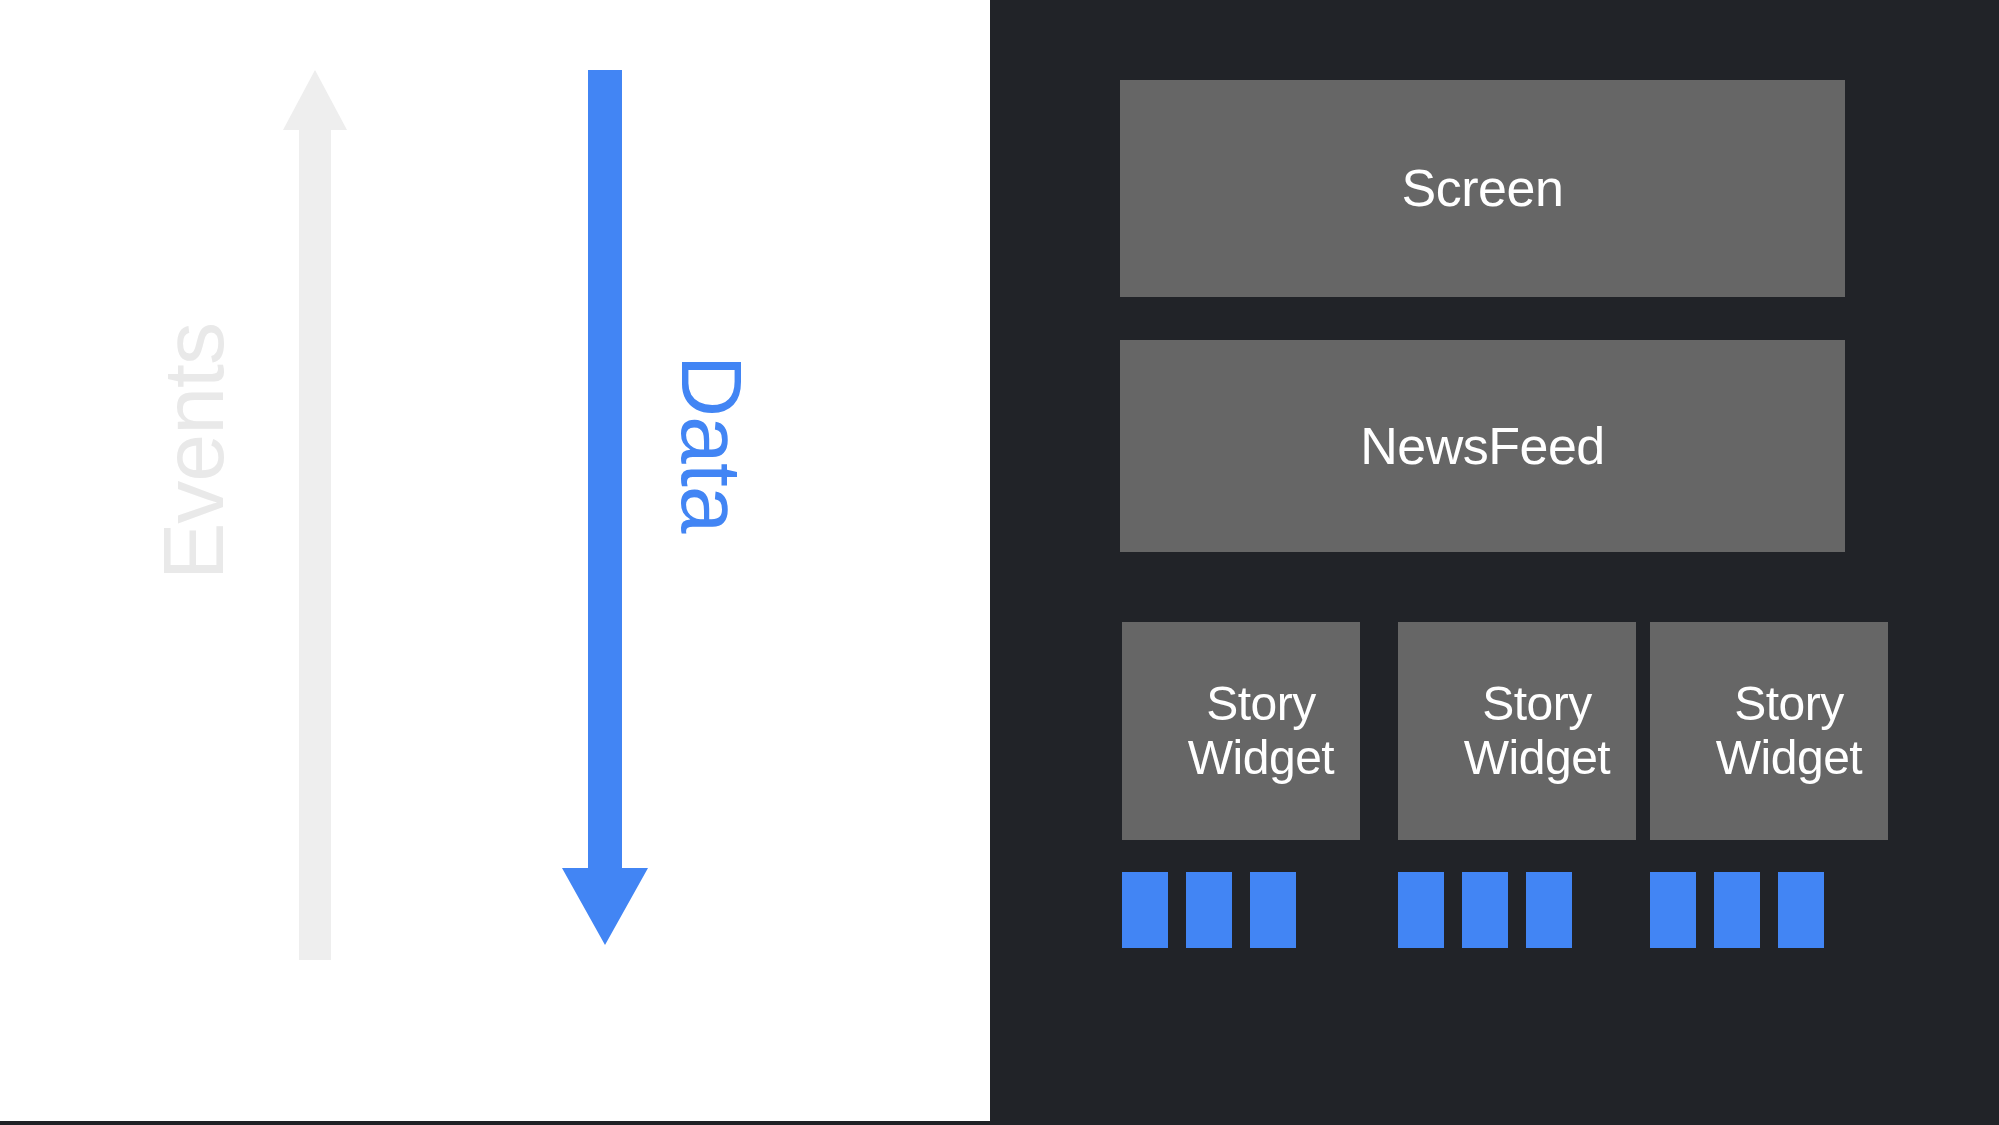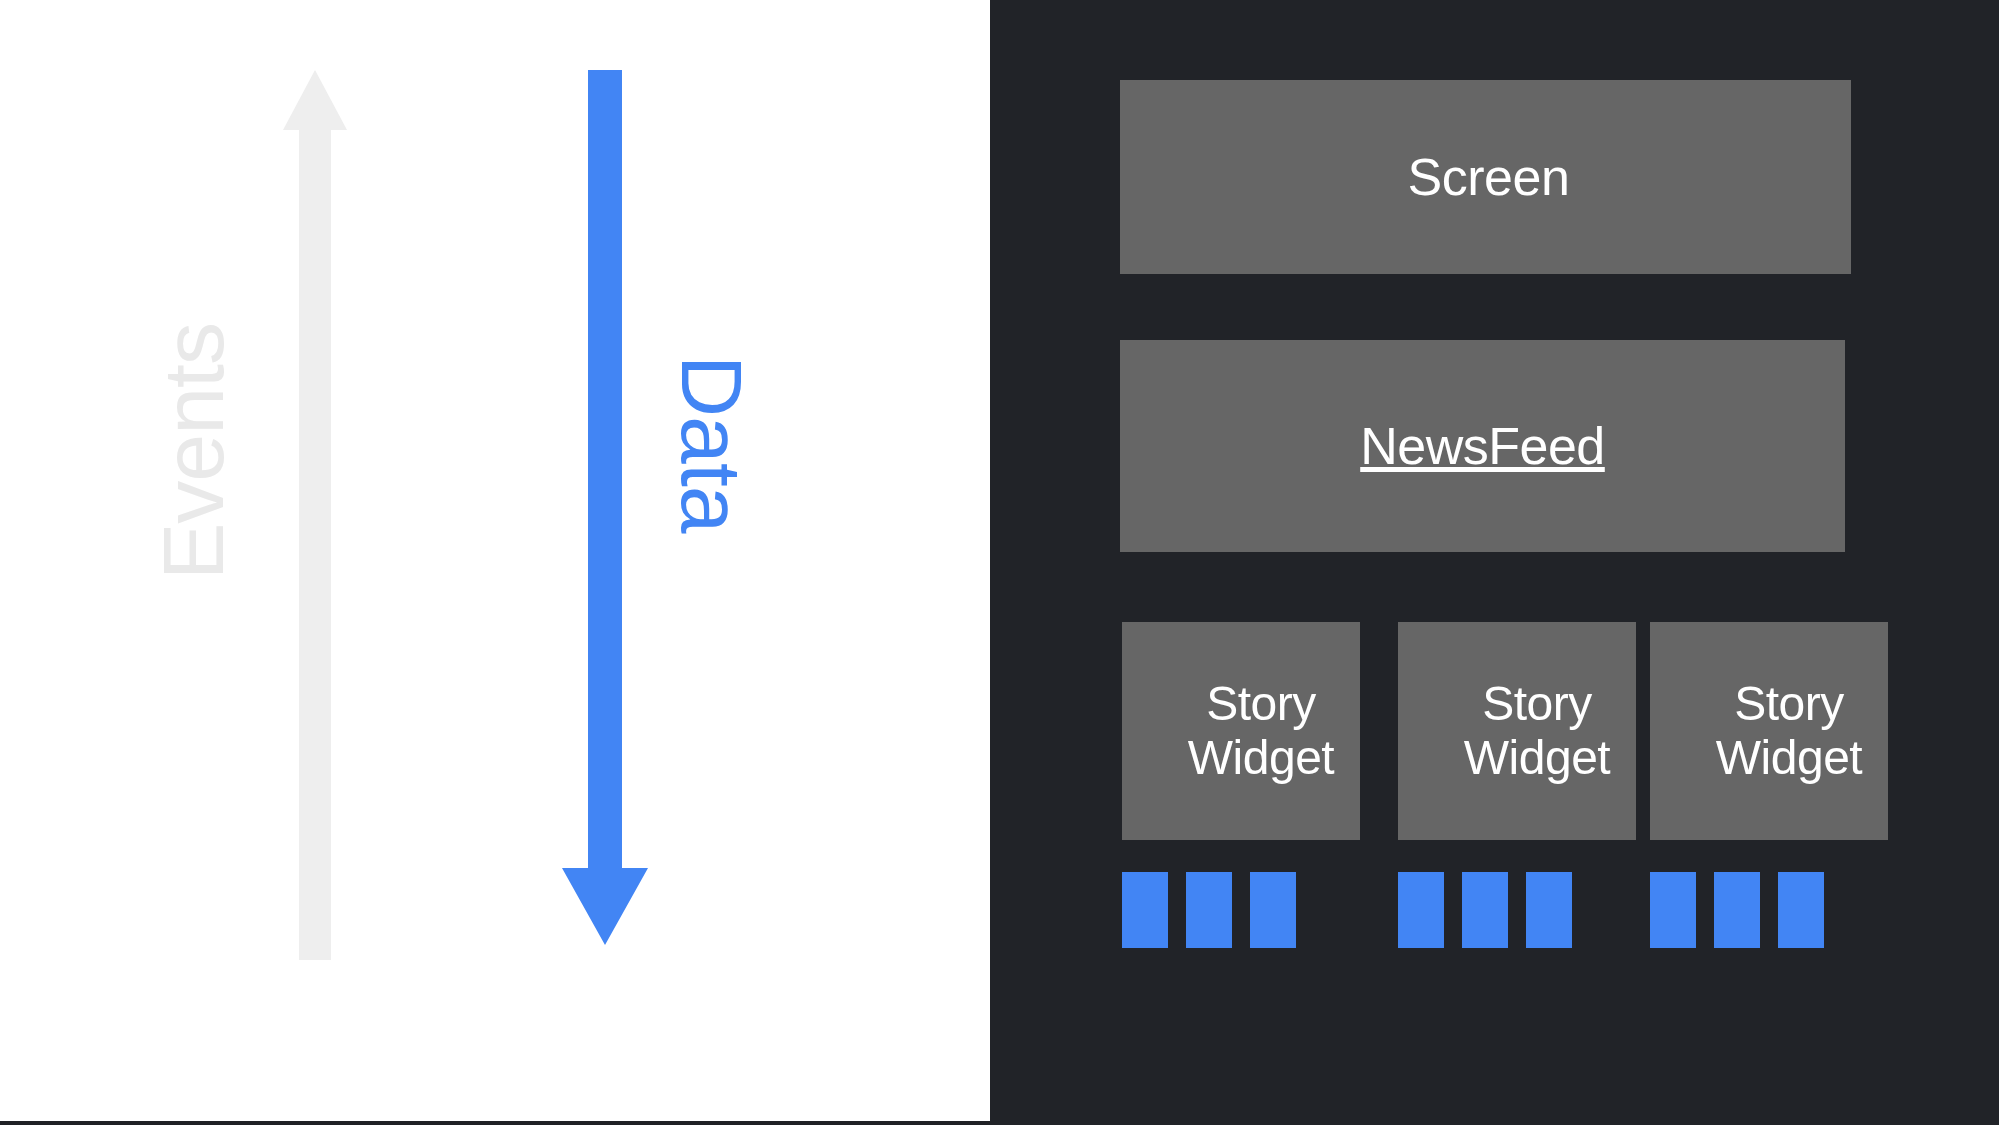--- a/index.html
+++ b/index.html
@@ -73,29 +73,27 @@
     align-items: center;
     justify-content: center;
     text-align: center;
     font-weight: 400;
     line-height: 1.12;
     letter-spacing: -0.5px;
   }
 
   #screen-box {
     left: 130px; top: 80px;
-    width: 725px; height: 194px;
+    width: 725px; height: 217px;
     font-size: 52px;
-    padding-left: 6px;
   }
   #newsfeed-box {
     left: 130px; top: 340px;
     width: 725px; height: 212px;
     font-size: 52px;
-    text-decoration: underline;
   }
 
   .story-box {
     top: 622px;
     width: 198px; height: 218px;
     font-size: 48px;
     padding-left: 40px;
   }
   #story-box-0 { left: 132px; }
   #story-box-1 { left: 408px; }

